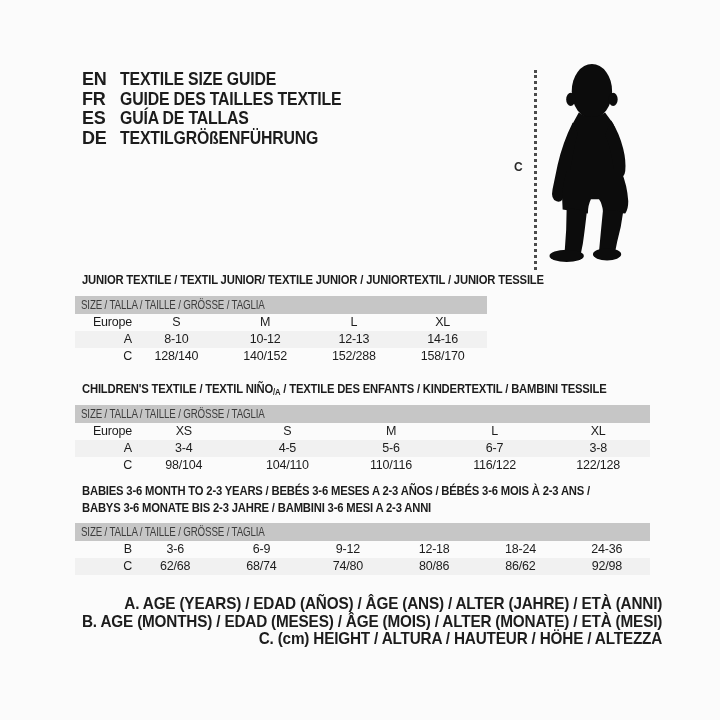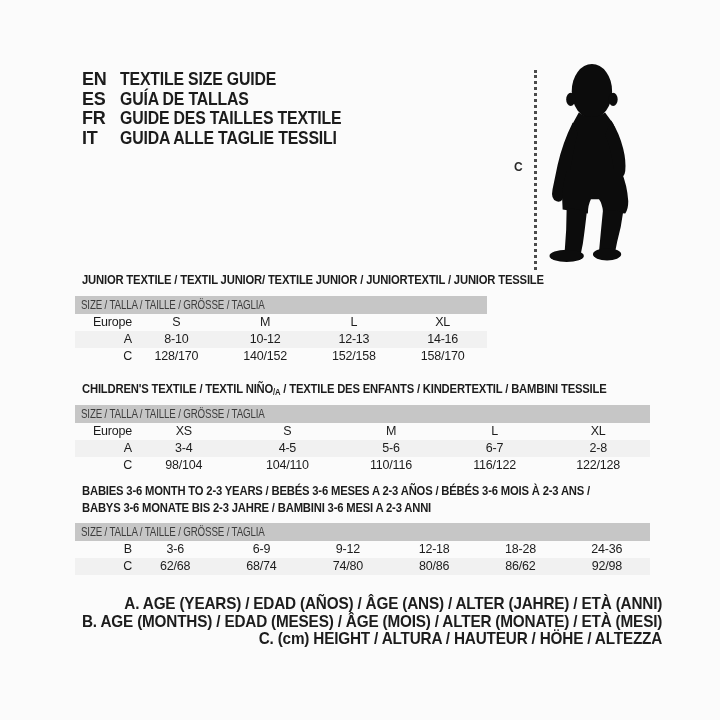--- a/index.html
+++ b/index.html
@@ -44,27 +44,27 @@
 </head>
 <body>
 
 <div class="canvas">
 
   <div class="lang-block">
     <div class="lang-row">
       <span class="lang-code">EN</span><span class="lang-label">TEXTILE SIZE GUIDE</span>
     </div>
     <div class="lang-row">
+      <span class="lang-code">FR</span><span class="lang-label">GUIDE DES TAILLES TEXTILE</span>
+    </div>
+    <div class="lang-row">
       <span class="lang-code">ES</span><span class="lang-label">GUÍA DE TALLAS</span>
     </div>
     <div class="lang-row">
-      <span class="lang-code">FR</span><span class="lang-label">GUIDE DES TAILLES TEXTILE</span>
-    </div>
-    <div class="lang-row">
-      <span class="lang-code">IT</span><span class="lang-label">GUIDA ALLE TAGLIE TESSILI</span>
+      <span class="lang-code">DE</span><span class="lang-label">TEXTILGRÖßENFÜHRUNG</span>
     </div>
   </div>
 
   <div class="figure">
     <span class="c-label">C</span>
     <div class="dotted-line"></div>
     <svg class="silhouette" width="108" height="208" viewBox="0 0 106 206" aria-hidden="true">
       <g fill="#0c0c0c">
         <ellipse cx="45" cy="31" rx="20" ry="27"></ellipse>
         <ellipse cx="24" cy="39" rx="4.5" ry="6.5"></ellipse>
@@ -103,23 +103,23 @@
         </tr>
         <tr class="striped">
           <td class="lbl">A</td>
           <td>8-10</td>
           <td>10-12</td>
           <td>12-13</td>
           <td>14-16</td>
         </tr>
         <tr>
           <td class="lbl">C</td>
-          <td>128/170</td>
+          <td>128/140</td>
           <td>140/152</td>
-          <td>152/158</td>
+          <td>152/288</td>
           <td>158/170</td>
         </tr>
       </tbody>
     </table>
 
   <div class="sec-title cond" style="top:381px;"><span>CHILDREN'S TEXTILE / TEXTIL NIÑO</span><span class="sub">/A</span><span> / TEXTILE DES ENFANTS / KINDERTEXTIL / BAMBINI TESSILE</span></div>
   <table class="size-table w-wide" style="top:405px;">
       <colgroup>
         <col style="width:57px">
         <col>
@@ -139,21 +139,21 @@
           <td>M</td>
           <td>L</td>
           <td>XL</td>
         </tr>
         <tr class="striped">
           <td class="lbl">A</td>
           <td>3-4</td>
           <td>4-5</td>
           <td>5-6</td>
           <td>6-7</td>
-          <td>2-8</td>
+          <td>3-8</td>
         </tr>
         <tr>
           <td class="lbl">C</td>
           <td>98/104</td>
           <td>104/110</td>
           <td>110/116</td>
           <td>116/122</td>
           <td>122/128</td>
         </tr>
       </tbody>
@@ -176,21 +176,21 @@
       <tbody>
         <tr>
           <td class="bar" colspan="7"><span class="condb">SIZE / TALLA / TAILLE / GRÖSSE / TAGLIA</span></td>
         </tr>
         <tr>
           <td class="lbl">B</td>
           <td>3-6</td>
           <td>6-9</td>
           <td>9-12</td>
           <td>12-18</td>
-          <td>18-28</td>
+          <td>18-24</td>
           <td>24-36</td>
         </tr>
         <tr class="striped">
           <td class="lbl">C</td>
           <td>62/68</td>
           <td>68/74</td>
           <td>74/80</td>
           <td>80/86</td>
           <td>86/62</td>
           <td>92/98</td>

